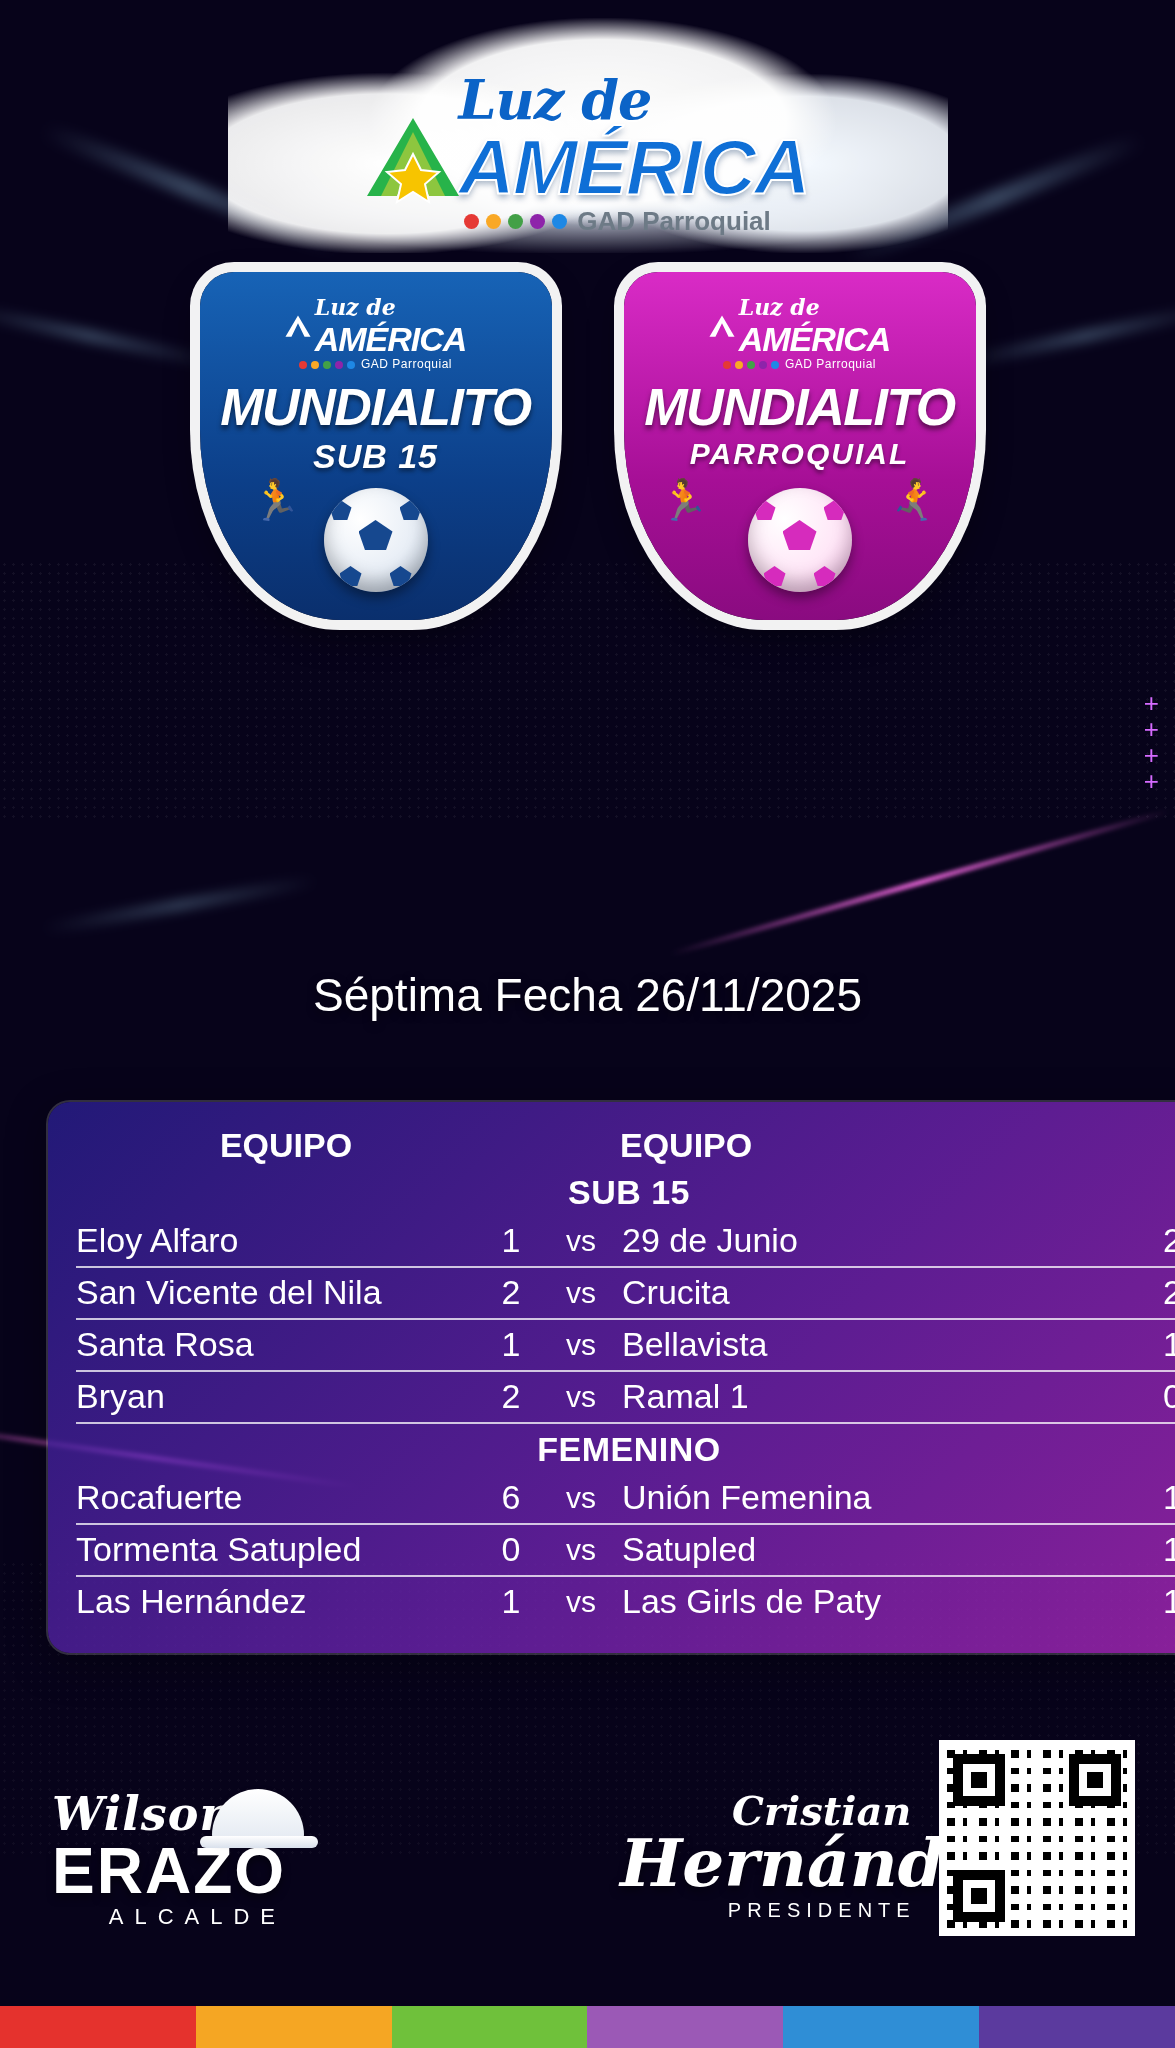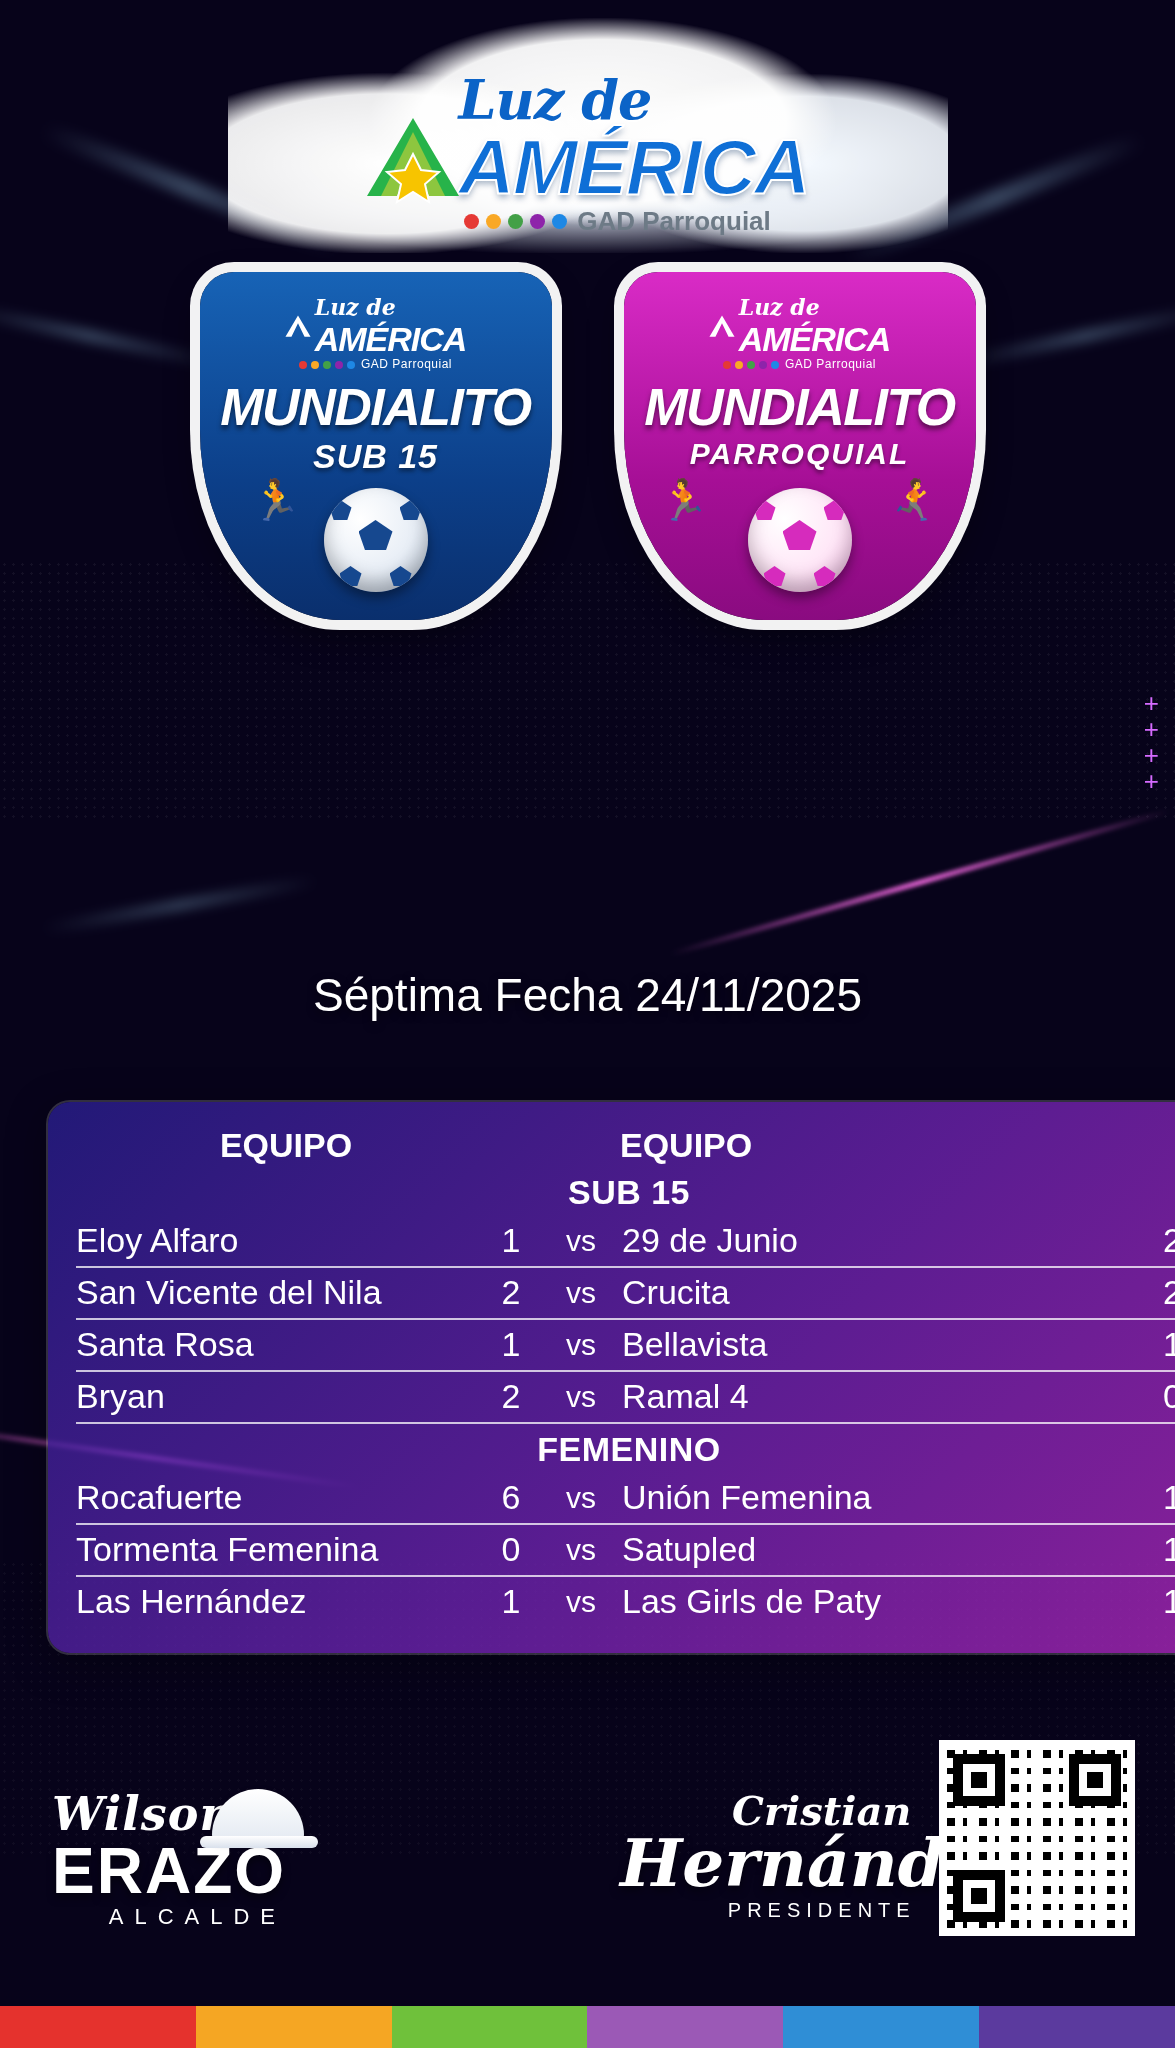--- a/index.html
+++ b/index.html
@@ -296,21 +296,21 @@
       <div class="ball pinkball">
         <span class="pent" style="width:34px;height:30px;left:35px;top:32px;clip-path:polygon(50% 0,100% 38%,81% 100%,19% 100%,0 38%);"></span>
         <span class="pent" style="width:22px;height:20px;left:6px;top:12px;clip-path:polygon(50% 0,100% 38%,81% 100%,19% 100%,0 38%);"></span>
         <span class="pent" style="width:22px;height:20px;right:6px;top:12px;clip-path:polygon(50% 0,100% 38%,81% 100%,19% 100%,0 38%);"></span>
         <span class="pent" style="width:22px;height:20px;left:16px;bottom:6px;clip-path:polygon(50% 0,100% 38%,81% 100%,19% 100%,0 38%);"></span>
         <span class="pent" style="width:22px;height:20px;right:16px;bottom:6px;clip-path:polygon(50% 0,100% 38%,81% 100%,19% 100%,0 38%);"></span>
       </div>
     </div>
   </div>
 
-  <div class="results-sub">Séptima Fecha 24/11/2025</div>
+  <div class="results-sub">Séptima Fecha 26/11/2025</div>
 
   <div class="panel">
     <div class="panel-head">
       <div class="ph-1">EQUIPO</div>
       <div class="ph-2"></div>
       <div class="ph-3">EQUIPO</div>
     </div>
 
     <div class="cat">SUB 15</div>
 
@@ -332,35 +332,35 @@
       <div class="c-home">Santa Rosa</div>
       <div class="c-hs">1</div>
       <div class="c-vs">vs</div>
       <div class="c-away">Bellavista</div>
       <div class="c-as">1</div>
     </div>
     <div class="row">
       <div class="c-home">Bryan</div>
       <div class="c-hs">2</div>
       <div class="c-vs">vs</div>
-      <div class="c-away">Ramal 4</div>
+      <div class="c-away">Ramal 1</div>
       <div class="c-as">0</div>
     </div>
 
     <div class="cat">FEMENINO</div>
 
     <div class="row">
       <div class="c-home">Rocafuerte</div>
       <div class="c-hs">6</div>
       <div class="c-vs">vs</div>
       <div class="c-away">Unión Femenina</div>
       <div class="c-as">1</div>
     </div>
     <div class="row">
-      <div class="c-home">Tormenta Femenina</div>
+      <div class="c-home">Tormenta Satupled</div>
       <div class="c-hs">0</div>
       <div class="c-vs">vs</div>
       <div class="c-away">Satupled</div>
       <div class="c-as">1</div>
     </div>
     <div class="row">
       <div class="c-home">Las Hernández</div>
       <div class="c-hs">1</div>
       <div class="c-vs">vs</div>
       <div class="c-away">Las Girls de Paty</div>

